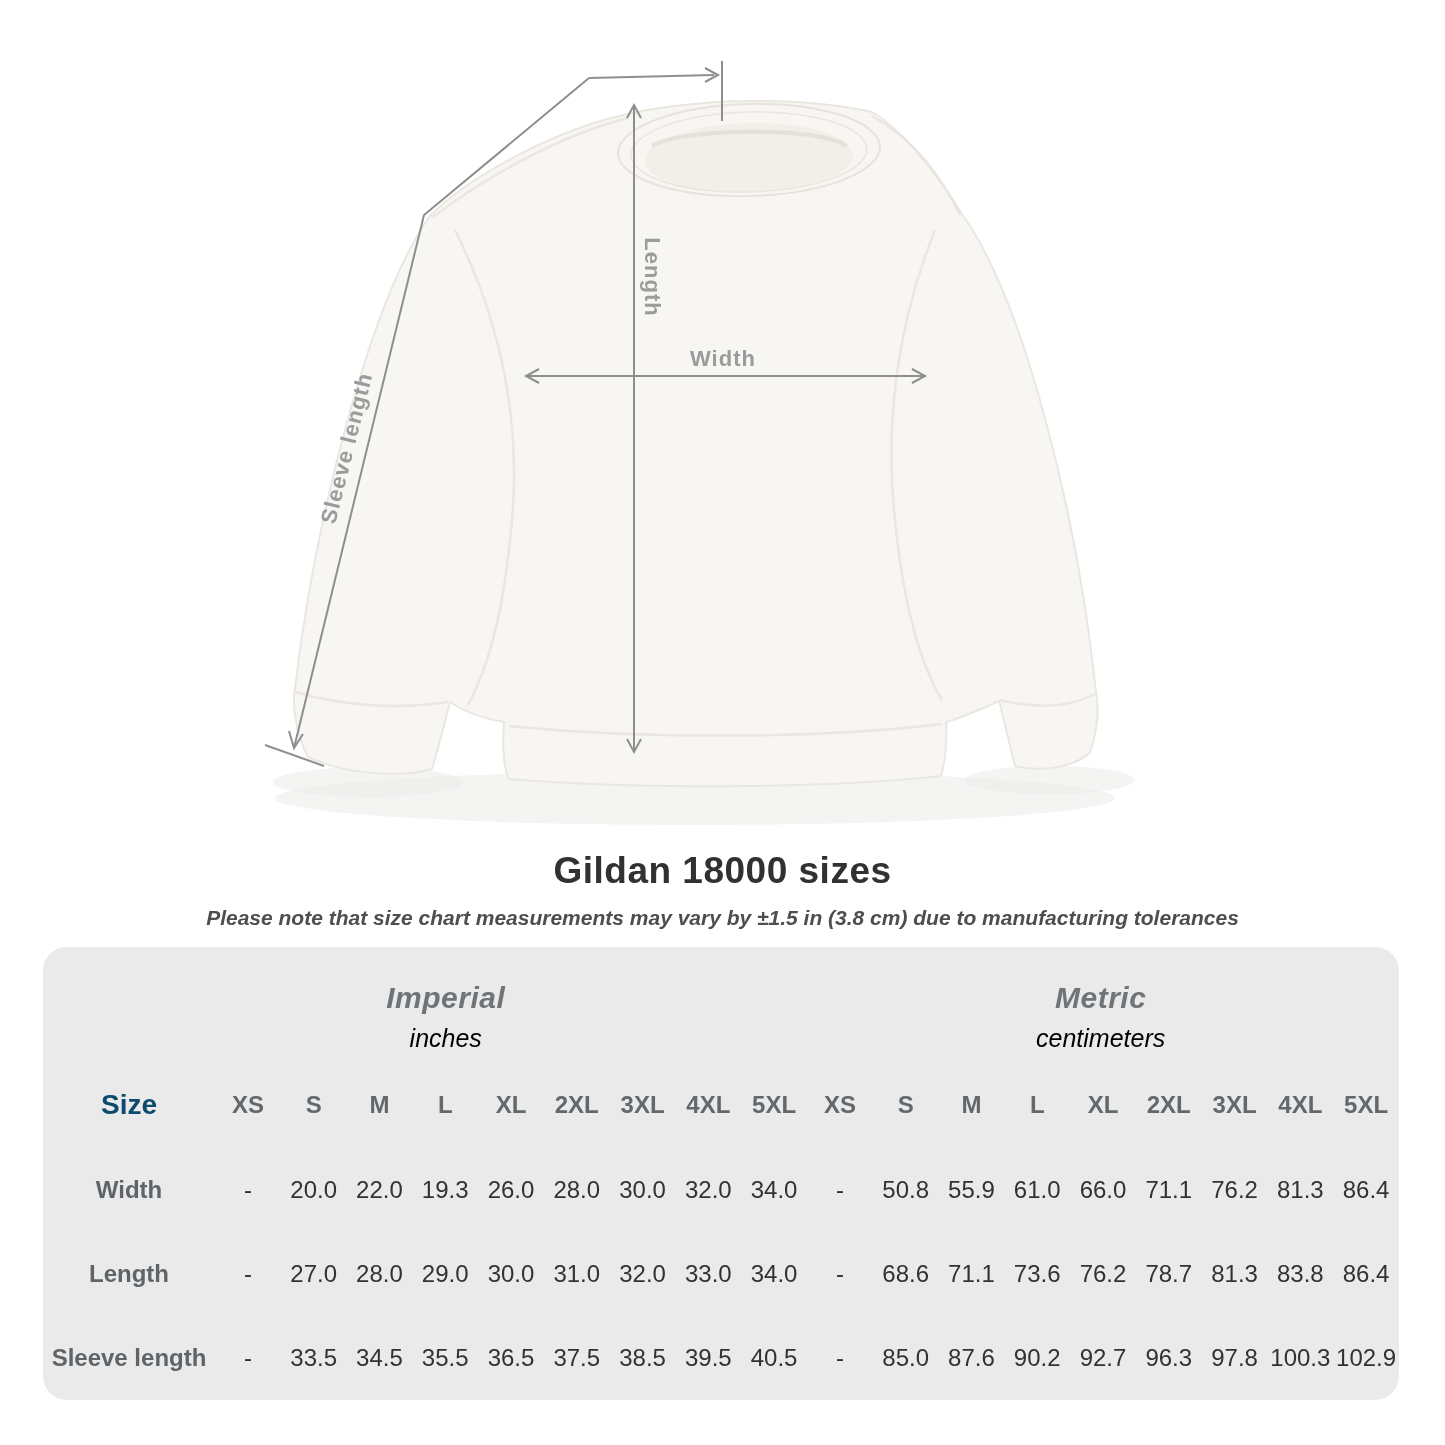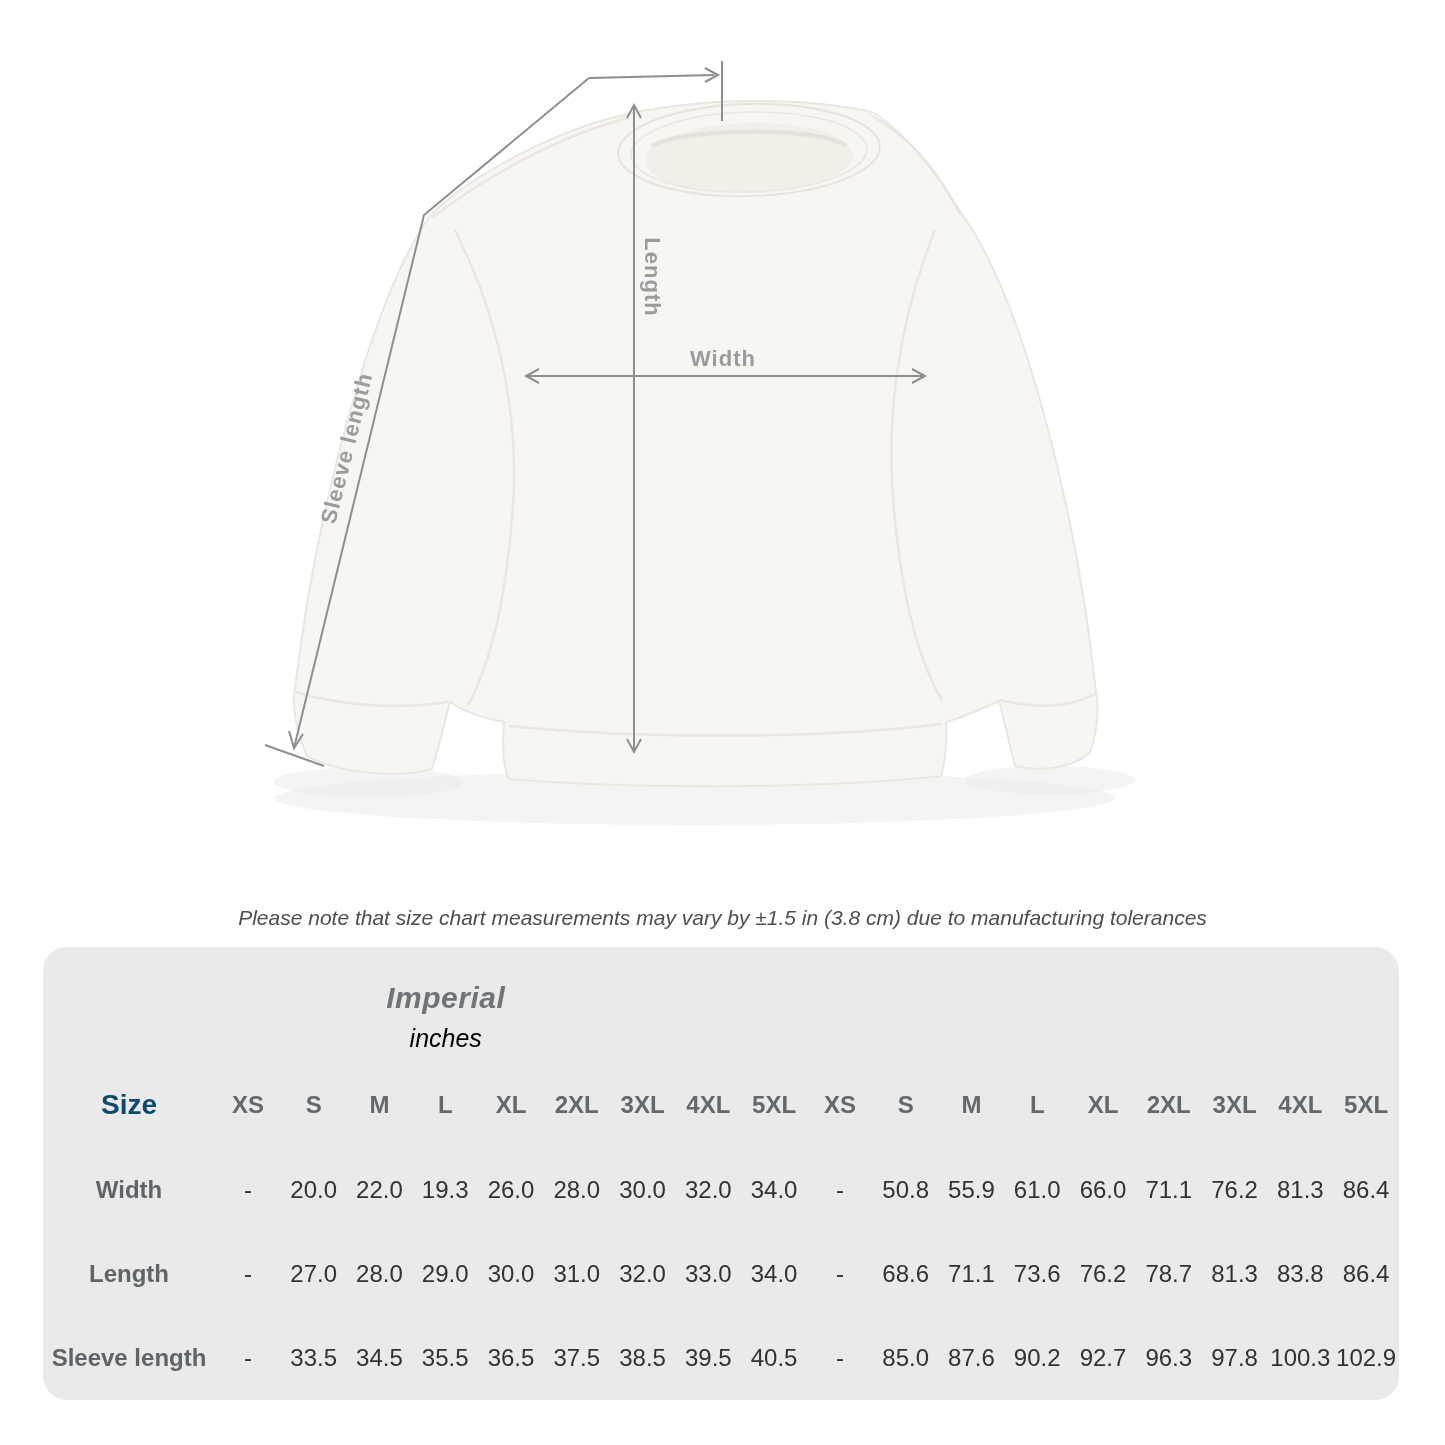--- a/index.html
+++ b/index.html
@@ -11,21 +11,21 @@
   .diagram{position:absolute;left:0;top:0;width:1445px;height:845px;}
   .diagram svg{display:block;width:100%;height:100%;}
   .dim-label{font-family:"Liberation Sans", sans-serif;font-weight:bold;font-size:22px;letter-spacing:1px;}
   
   .title{
     position:absolute;left:0;top:850px;width:100%;text-align:center;
     font-size:37px;font-weight:bold;color:#313131;letter-spacing:0.5px;
   }
   .subtitle{
     position:absolute;left:0;top:906px;width:100%;text-align:center;
-    font-size:21px;font-style:italic;color:#4e4e4e;
+    font-size:21px;font-style:italic;color:#4e4e4e;font-weight:bold;
   }
   
   .size-table{
     position:absolute;left:43px;top:947px;width:1356px;height:453px;
     background:#eaeaea;border-radius:24px;overflow:hidden;
   }
   .units-band{position:relative;width:100%;height:115px;}
   .unit-group{
     position:absolute;top:0;transform:translateX(-50%);
     display:flex;flex-direction:column;align-items:center;
@@ -127,28 +127,33 @@
       </g>
 
       <g fill="#9b9b9b">
         <text class="dim-label" x="653" y="285" text-anchor="middle" transform="rotate(90 653 277)">Length</text>
         <text class="dim-label" x="723" y="366" text-anchor="middle">Width</text>
         <text class="dim-label" x="346" y="456" text-anchor="middle" transform="rotate(-76 346 448)">Sleeve length</text>
       </g>
     </svg>
   </div>
 
+  <div class="title">Gildan 18000 sizes</div>
   <div class="subtitle">Please note that size chart measurements may vary by ±1.5 in (3.8 cm) due to manufacturing tolerances</div>
 
   <div class="size-table">
 
     <div class="units-band">
       <div class="unit-group imperial">
         <div class="unit-name">Imperial</div>
         <div class="unit-sub">inches</div>
+      </div>
+      <div class="unit-group metric">
+        <div class="unit-name">Metric</div>
+        <div class="unit-sub">centimeters</div>
       </div>
     </div>
 
     <div class="grid">
 
       <div class="cell r-white size-head">Size</div>
       <div class="cell r-white sep col-head">XS</div>
       <div class="cell r-white sep col-head">S</div>
       <div class="cell r-white sep col-head">M</div>
       <div class="cell r-white sep col-head">L</div>

